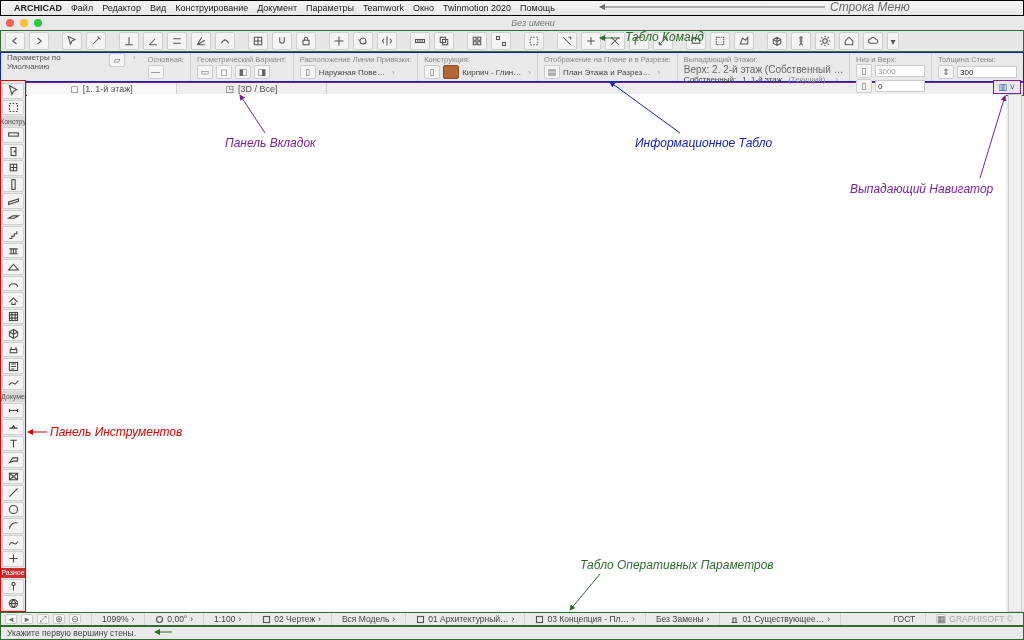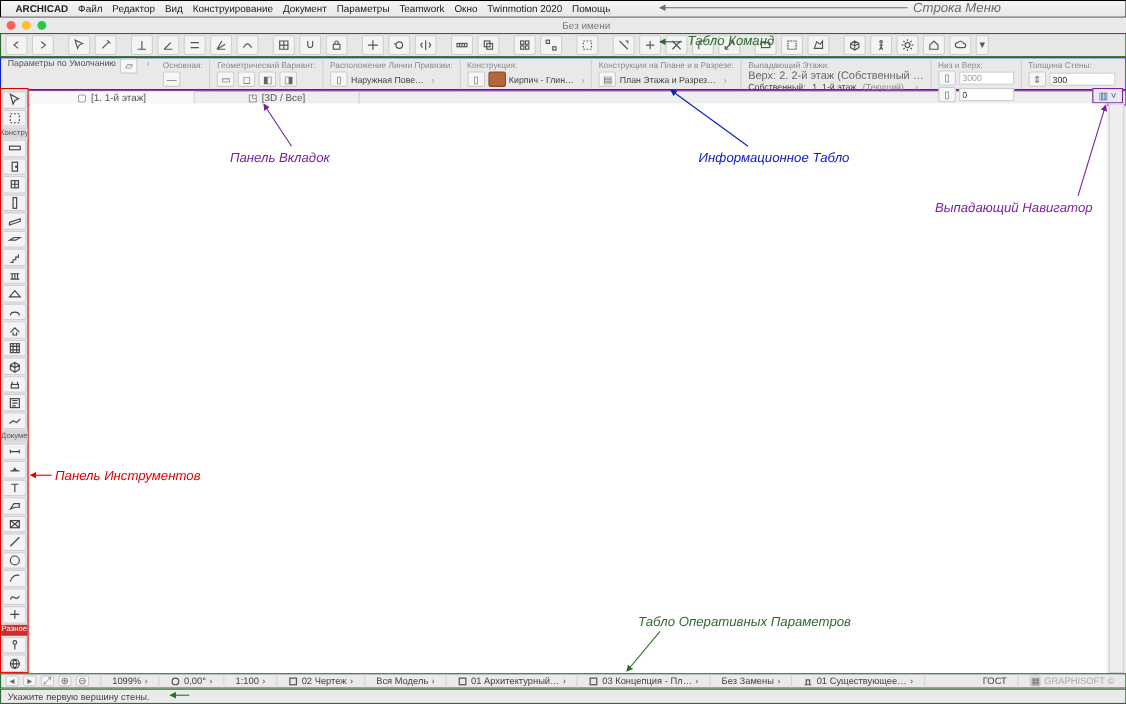--- a/index.html
+++ b/index.html
@@ -8,21 +8,21 @@
 
 .menubar { height: 14px; background: linear-gradient(#f5f5f5,#e8e8e8); display: flex; align-items: center; font-size: 9px; color: #222; padding: 0 4px; gap: 9px; white-space: nowrap; }
 .menubar .apple { font-size: 10px; }
 .menubar .app { font-weight: 700; }
 .menubar-wrap { border: 1px solid #000000; }
 
 
 .titlebar { height: 14px; background: #e9e9e9; display:flex; align-items:center; gap:6px; padding:0 6px; font-size:9px; color:#555; }
 .traffic { width:8px; height:8px; border-radius:50%; display:inline-block; }
 .tr-close{background:#ff5f57;} .tr-min{background:#ffbd2e;} .tr-max{background:#28c940;}
-.titlebar .title{ margin:0 auto; color:#777; }
+.titlebar .title{ margin:0 auto; color:#777;font-style:italic; }
 
 
 .cmdbar { height: 22px; background:#e7e7e7; border:1px solid #2e6b2e; display:flex; align-items:center; padding:0 4px; gap:4px; }
 .tbtn { width:20px; height:18px; background:#f4f4f4; border:1px solid #cfcfcf; border-radius:2px; display:flex; align-items:center; justify-content:center; font-size:10px; color:#555; }
 .sep { width:5px; }
 .tbtn svg { width:12px; height:12px; stroke:#555; fill:none; stroke-width:1.4; }
 
 
 .infoboard { height:30px; background:#e9e9e9; border:1px solid #1020c0; display:flex; align-items:stretch; font-size:8px; color:#444; }
 .info-group { border-right:1px solid #d0d0d0; padding:2px 6px; display:flex; flex-direction:column; justify-content:space-between; white-space:nowrap; }
@@ -313,21 +313,21 @@
   </div>
   <div class="info-group">
     <span class="lbl">Конструкция:</span>
     <span class="val caret">
         <span class="mini-icon">▯</span>
       <span class="mini-icon" style="background:#b5663a;border-color:#8a4a28"></span>
       <span>Кирпич - Глин…</span>
       </span>
   </div>
   <div class="info-group">
-    <span class="lbl">Конструкция на Плане и в Разрезе:</span>
+    <span class="lbl">Отображение на Плане и в Разрезе:</span>
     <span class="val caret">
         <span class="mini-icon">▤</span>
       <span>План Этажа и Разрез…</span>
       </span>
   </div>
   <div class="info-group" style="min-width:130px">
     <span class="lbl">Выпадающий Этажи:</span>
     <span style="font-size:10px;color:#666">Верх: 2. 2-й этаж (Собственный …</span>
     <span class="val" style="gap:6px">
       <span>Собственный:</span>
@@ -609,21 +609,21 @@
       </div>
   </div>
 </div>
 
 <div class="statusbar">
   <span>Укажите первую вершину стены.</span>
 </div>
 
 <span class="anno gray" style="top:0px; left:830px">Строка Меню</span>
 <span class="anno green" style="top:30px; left:625px">Табло Команд</span>
-<span class="anno purple" style="top:136px; left:209px">Панель Вкладок</span>
+<span class="anno purple" style="top:136px; left:225px">Панель Вкладок</span>
 <span class="anno blue" style="top:136px; left:635px">Информационное Табло</span>
 <span class="anno purple" style="top:182px; left:850px">Выпадающий Навигатор</span>
 <span class="anno red" style="top:425px; left:50px">Панель Инструментов</span>
 <span class="anno green" style="top:558px; left:580px">Табло Оперативных Параметров</span>
 <span class="anno green" style="top:661px; left:175px">Панель Состояния</span>
 
 <svg class="conn" style="left:0;top:0;width:1024px;height:640px">
   <defs>
     <marker id="ah-gray" markerWidth="6" markerHeight="6" refX="5" refY="3" orient="auto">
         <path d="M0 0L6 3 0 6z" fill="#6b6b6b"></path>

